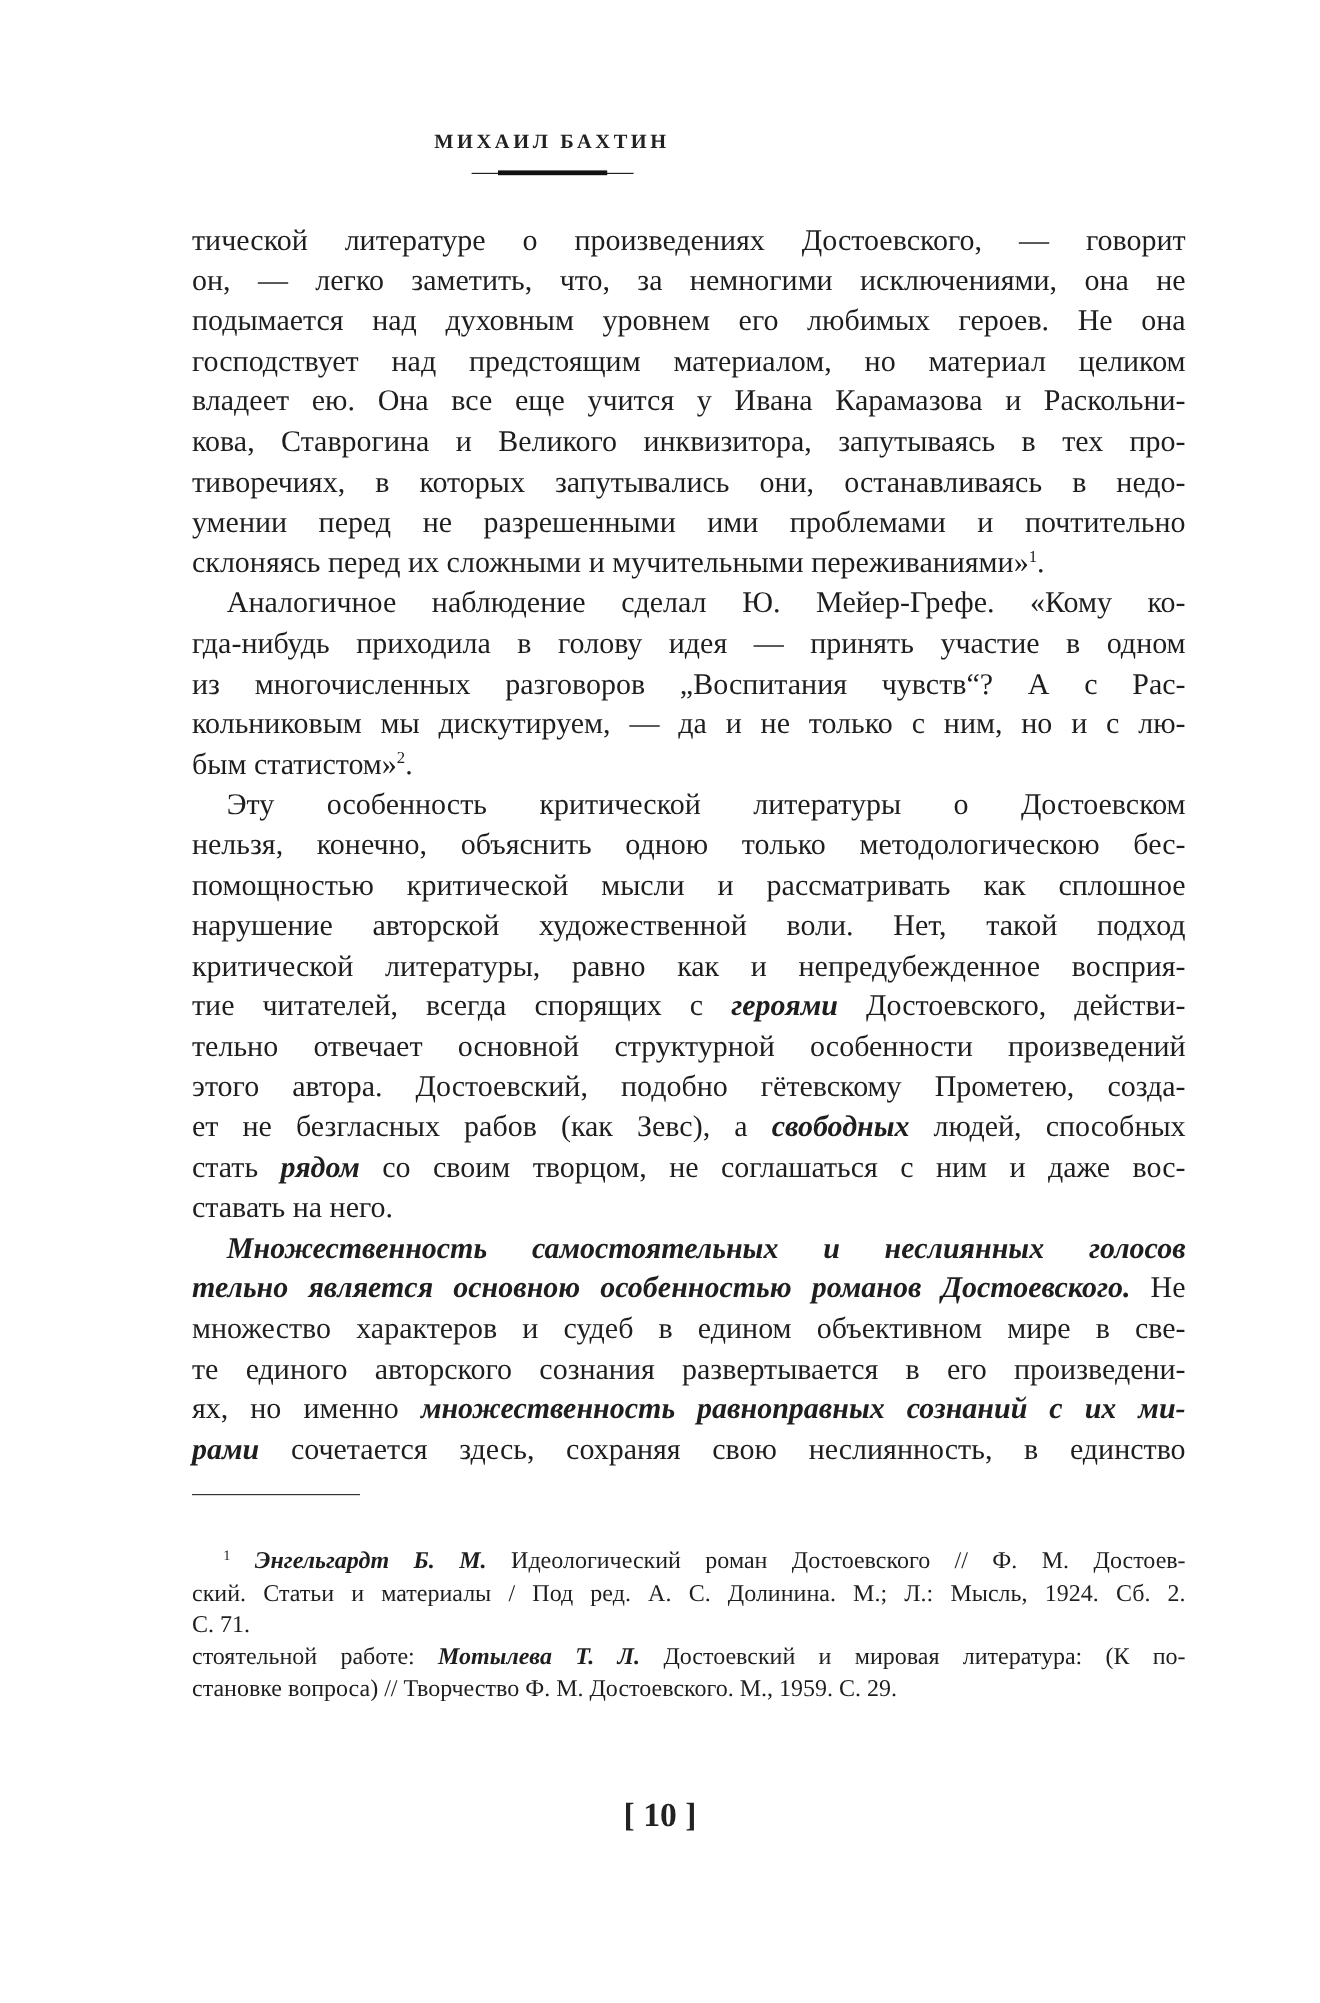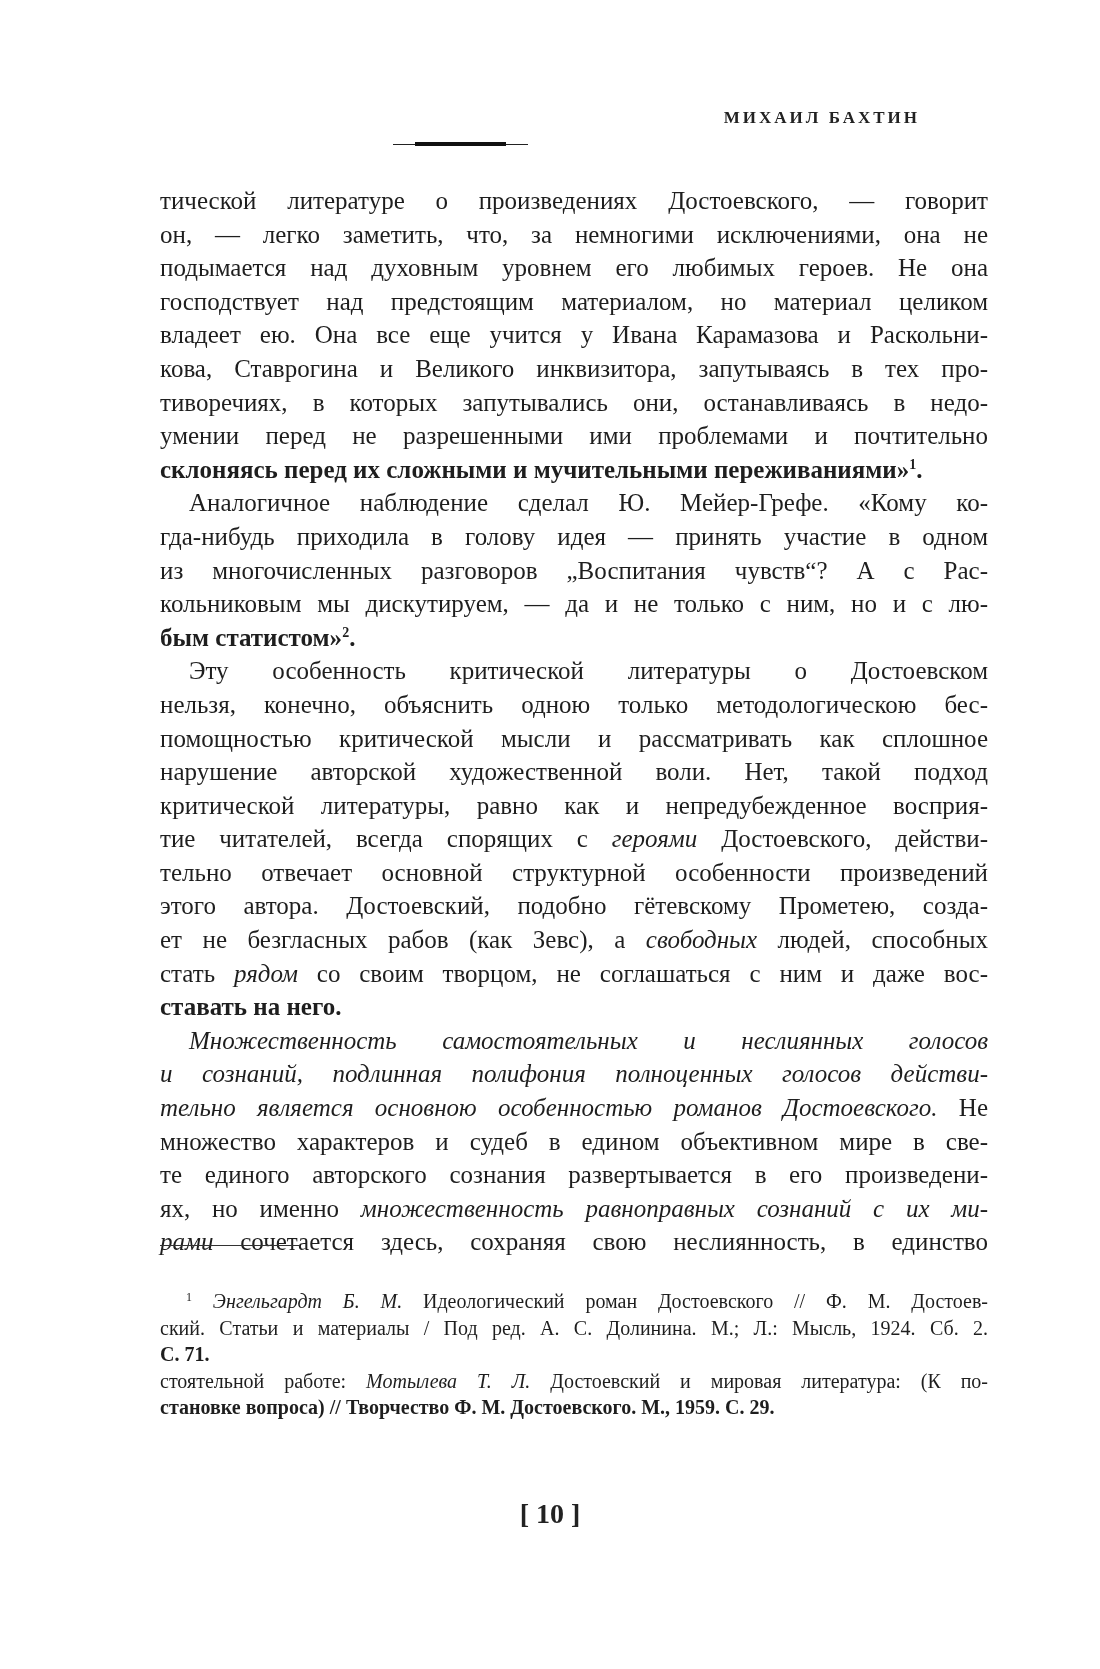--- a/index.html
+++ b/index.html
@@ -1,27 +1,27 @@
 <!DOCTYPE html>
 <html><head>
 <meta charset="utf-8">
 <style>
   html, body { margin: 0; padding: 0; background: #ffffff; }
   body { width: 1100px; height: 1669px; position: relative; color: #1e1e1e;
          font-family: "Liberation Serif", "DejaVu Serif", serif; }
-  .header { position: absolute; top: 108px; left: 0; width: 920px; text-align: right; }
+  .header { position: absolute; top: 108px; left: 0; width: 920px; text-align: center; }
   .running-head { font-family: "Liberation Serif", serif; font-weight: bold; font-size: 17px;
                   letter-spacing: 3px; color: #222; }
   .rule { position: relative; width: 135px; height: 1px; background: #222; margin: 16px auto 0; }
   .rule .thick { position: absolute; left: 22px; top: -2px; width: 91px; height: 4px; background: #111; }
   .body { position: absolute; left: 160px; top: 184px; width: 828px; font-size: 25px; line-height: 33.6px; }
   .line { display: block; white-space: nowrap; text-align: justify; text-align-last: justify; height: 33.6px; overflow: visible; }
-  .line.last { text-align-last: left; font-weight: bold; }
+  .line.last { text-align-last: left; }
   .line.indent { padding-left: 29px; }
-  i { font-style: italic; }
+  i { font-style: italic; font-weight: bold; }
   sup { font-size: 14px; line-height: 0; vertical-align: 9px; }
   .fn-rule { position: absolute; left: 160px; top: 1245px; width: 140px; height: 1px; background: #333; }
   .footnotes { position: absolute; left: 160px; top: 1288px; width: 828px; font-size: 20px; line-height: 26.5px; }
   .footnotes .line { height: 26.5px; }
   .footnotes .line.indent { padding-left: 26px; }
   .footnotes sup { font-size: 12px; vertical-align: 7px; }
   .page-num { position: absolute; top: 1498px; left: 0; width: 1100px; text-align: center; font-weight: bold; font-size: 28px; color: #222; }
 </style>
 </head>
 <body>
@@ -56,21 +56,20 @@
   <span class="line">нарушение авторской художественной воли. Нет, такой подход</span>
   <span class="line">критической литературы, равно как и непредубежденное восприя-</span>
   <span class="line"><span>тие читателей, всегда спорящих с </span><i>героями</i><span> Достоевского, действи-</span></span>
   <span class="line">тельно отвечает основной структурной особенности произведений</span>
   <span class="line">этого автора. Достоевский, подобно гётевскому Прометею, созда-</span>
   <span class="line"><span>ет не безгласных рабов (как Зевс), а </span><i>свободных</i><span> людей, способных</span></span>
   <span class="line"><span>стать </span><i>рядом</i><span> со своим творцом, не соглашаться с ним и даже вос-</span></span>
   <span class="line last">ставать на него.</span>
 
   <span class="line indent"><i>Множественность самостоятельных и неслиянных голосов</i></span>
-  <span class="line"><i>и сознаний, подлинная полифония полноценных голосов действи-</i></span>
   <span class="line"><i>тельно является основною особенностью романов Достоевского.</i><span> Не</span></span>
   <span class="line">множество характеров и судеб в едином объективном мире в све-</span>
   <span class="line">те единого авторского сознания развертывается в его произведени-</span>
   <span class="line"><span>ях, но именно </span><i>множественность равноправных сознаний с их ми-</i></span>
   <span class="line"><i>рами</i><span> сочетается здесь, сохраняя свою неслиянность, в единство</span></span>
 </div>
 
 <div class="fn-rule"></div>
 
 <div class="footnotes">

